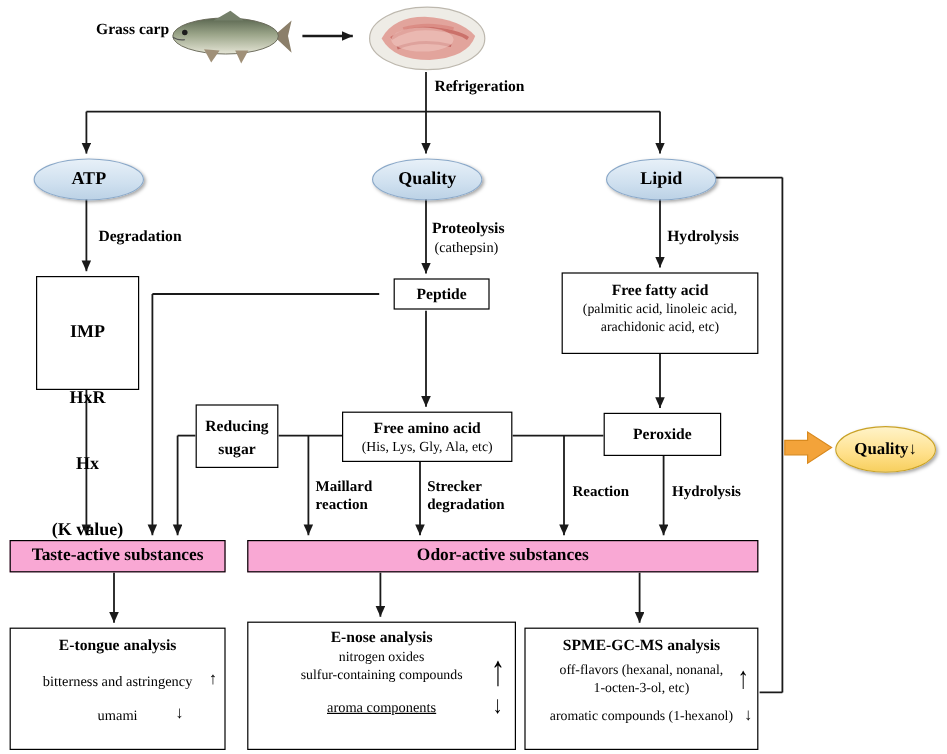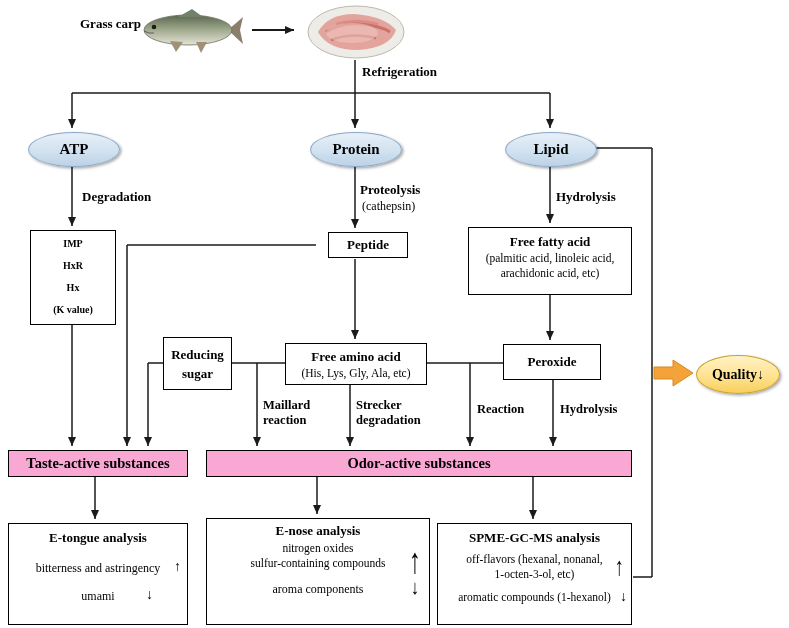--- a/index.html
+++ b/index.html
@@ -18,21 +18,21 @@
     font-weight:bold;font-size:15px;
   }
   .node-quality{
     background:linear-gradient(180deg,#fff3c8 0%,#ffe08a 60%,#f7cf5e 100%);
     border:1px solid #c9a227;font-size:14px;
   }
   .box{
     position:absolute;border:1.5px solid #000;background:#fff;
     text-align:center;box-sizing:border-box;
   }
-  .box-line{font-weight:bold;font-size:10px;line-height:22px;}
+  .box-line{font-weight:bold;font-size:15px;line-height:22px;margin-top:33px;}
   .box-title{font-weight:bold;font-size:13px;line-height:19px;}
   .box-sub{font-size:11.5px;line-height:15px;}
   .bar{
     position:absolute;border:1.5px solid #000;background:#f9a8d4;
     display:flex;align-items:center;justify-content:center;
     font-weight:bold;font-size:14.5px;box-sizing:border-box;
   }
   .abox{
     position:absolute;border:1.5px solid #000;background:#fff;
     box-sizing:border-box;text-align:center;
@@ -140,21 +140,21 @@
       <ellipse cx="46" cy="31" rx="26" ry="10" fill="#f0c6bf" opacity="0.6"></ellipse>
     </svg>
   </div>
 
   <div class="lbl" style="left:362px;top:64px;text-align:center;">Refrigeration</div>
 
   <div class="node layer2" style="left:28px;top:132px;width:90px;height:33px;align-items:center;">
     <span>ATP</span>
   </div>
   <div class="node layer2" style="left:310px;top:132px;width:90px;height:33px;">
-    <span>Protein</span>
+    <span>Quality</span>
   </div>
   <div class="node node-quality layer2" style="left:696px;top:355px;width:82px;height:37px;">
     <span>Quality↓</span>
   </div>
   <div class="node layer2" style="left:505px;top:132px;width:90px;height:33px;">
     <span>Lipid</span>
   </div>
 
   <div class="lbl" style="left:82px;top:189px;">Degradation</div>
   <div class="lbl" style="left:360px;top:182px;">Proteolysis</div>
@@ -222,21 +222,21 @@
     </div>
   </div>
 
   <div class="abox layer2" style="left:206px;top:518px;width:224px;height:107px;">
     <div class="abox-title" style="margin-top:4px;">E-nose analysis</div>
     <div style="position:relative;margin-top:2px;">
       <div class="glines">nitrogen oxides</div>
       <div class="glines">sulfur-containing compounds</div>
       <span class="big-arr" style="right:8px;top:0;font-size:24px;transform:scaleY(1.5);">↑</span>
     </div>
-    <div class="arow" style="margin-top:11px;">
+    <div class="arow" style="margin-top:11px;text-decoration:underline;">
       <span>aroma components</span>
       <span class="big-arr" style="right:10px;top:-6px;font-size:17px;transform:scaleY(1.2);">↓</span>
     </div>
   </div>
 
   <div class="abox layer2" style="left:437px;top:523px;width:195px;height:102px;">
     <div class="abox-title">SPME-GC-MS analysis</div>
     <div style="position:relative;margin-top:6px;">
       <div class="glines">off-flavors (hexanal, nonanal,</div>
       <div class="glines">1-octen-3-ol, etc)</div>

